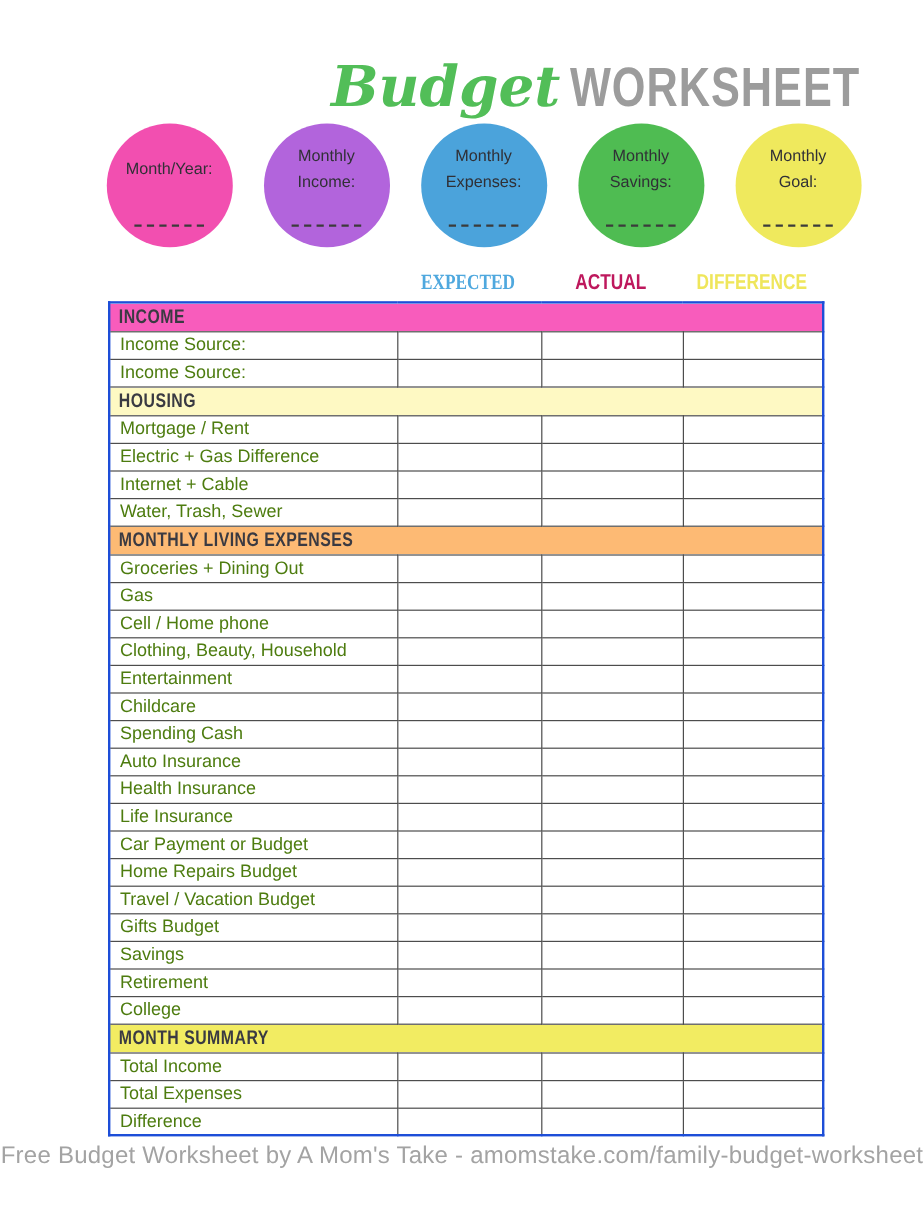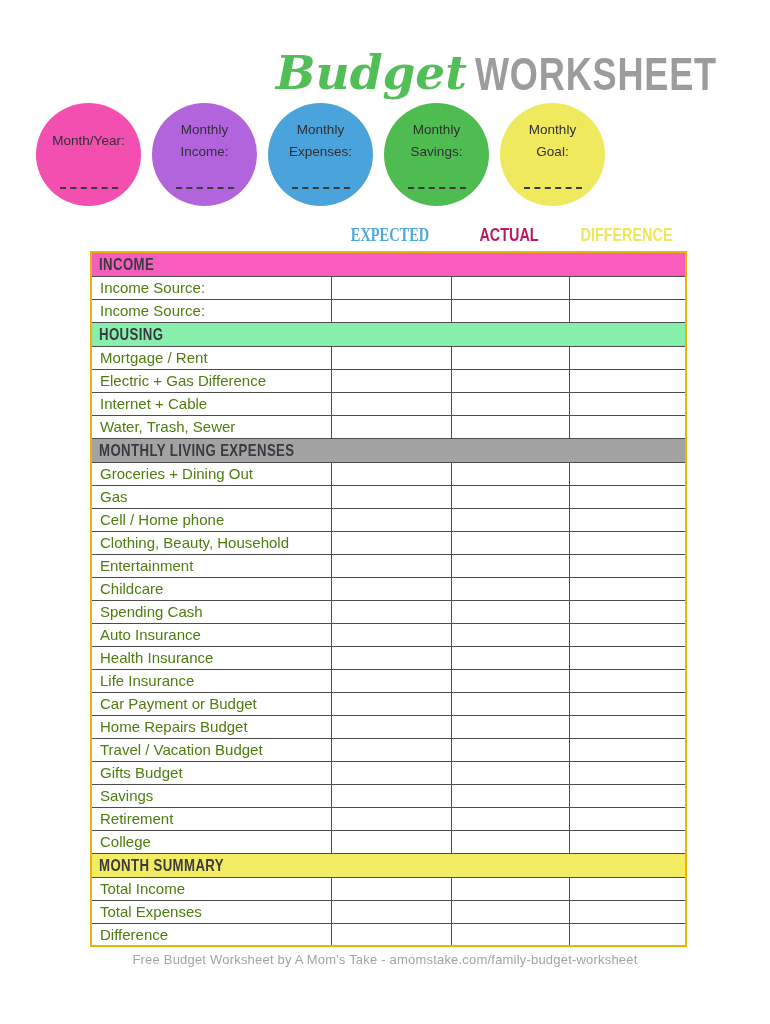--- a/index.html
+++ b/index.html
@@ -17,21 +17,21 @@
   .title-caps {
     display: inline-block;
     font-family: "Liberation Sans", sans-serif;
     font-weight: bold; font-size: 44px; color: #9C9C9C;
     letter-spacing: 1px;
     transform: scale(0.82, 1.05); transform-origin: left center;
     vertical-align: baseline;
   }
 
   
-  .circles { display: flex; gap: 11px; margin-top: 1px; height: 105px; padding-left: 36px; }
+  .circles { display: flex; justify-content: center; gap: 26px; margin-top: 1px; height: 105px; padding-left: 36px; }
   .circle { position: relative; width: 105px; height: 103px; border-radius: 50%; text-align: center; }
   .circle-label {
     padding-top: 15px; font-size: 13.5px; line-height: 1.6; color: #303036;
     display: flex; flex-direction: column; justify-content: center; height: 60px;
   }
   .circle-dash {
     position: absolute; bottom: 17px; left: 50%; transform: translateX(-50%);
     width: 58px; border-top: 2px dashed #3b3b3b;
   }
 
@@ -41,36 +41,36 @@
   .col-header { text-align: center; font-size: 18px; font-weight: bold; }
   .col-header:nth-of-type(2) { width: 120px; font-family: Liberation Serif, serif; }
   .col-header:nth-of-type(3) { width: 118px; }
   .col-header:nth-of-type(4) { width: 117px; }
   .condensed { display: inline-block; transform: scaleX(0.8); transform-origin: 50% 50%; white-space: nowrap; }
 
   
   table.budget-table {
     border-collapse: collapse; table-layout: fixed;
     margin: 5px 0 0 90px; width: 595px;
-    border: 2px solid #eab308;
+    border: 2px solid #1d4ed8;
   }
   td { border: 1px solid #4d4d4d; height: 23px; overflow: hidden; }
   td.label-cell { font-size: 15px; color: #4d7c0f; padding-left: 8px; }
   td.value-cell { background: #ffffff; }
   tr.section-row td {
     height: 24px; padding-left: 7px;
     border-top: 1px dotted #4a4a4a; border-bottom: 1px dotted #4a4a4a;
   }
   .section-title {
     font-size: 16.5px; font-weight: bold; color: #3A3A42;
     transform-origin: 0 50%; letter-spacing: 0.5px;
   }
 
   
-  .footer { text-align: center; margin-top: 5px; font-size: 13px; color: #a3a3a3; letter-spacing: 0.2px; }
+  .footer { text-align: center; margin-top: 5px; font-size: 20px; color: #a3a3a3; letter-spacing: 0.2px; }
 </style>
 </head>
 <body>
 
 <div class="page">
 
   <h1 class="title">
     <span class="title-script">Budget</span><span class="title-caps">WORKSHEET</span>
   </h1>
 
@@ -135,21 +135,21 @@
           <td class="value-cell"></td>
           <td class="value-cell"></td>
         </tr>
         <tr>
           <td class="label-cell">Income Source:</td>
           <td class="value-cell"></td>
           <td class="value-cell"></td>
           <td class="value-cell"></td>
         </tr>
         <tr class="section-row">
-          <td colspan="4" style="background: #86efac; margin-left: 11px;"><span class="condensed section-title">HOUSING</span></td>
+          <td colspan="4" style="background: #fef9c3; margin-left: 11px;"><span class="condensed section-title">HOUSING</span></td>
         </tr>
         <tr>
           <td class="label-cell">Mortgage / Rent</td>
           <td class="value-cell"></td>
           <td class="value-cell"></td>
           <td class="value-cell"></td>
         </tr>
         <tr>
           <td class="label-cell">Electric + Gas Difference</td>
           <td class="value-cell"></td>
@@ -162,21 +162,21 @@
           <td class="value-cell"></td>
           <td class="value-cell"></td>
         </tr>
         <tr>
           <td class="label-cell">Water, Trash, Sewer</td>
           <td class="value-cell"></td>
           <td class="value-cell"></td>
           <td class="value-cell"></td>
         </tr>
         <tr class="section-row">
-          <td colspan="4" style="background: #a3a3a3; text-decoration: underline;"><span class="condensed section-title">MONTHLY LIVING EXPENSES</span></td>
+          <td colspan="4" style="background: #fdba74; text-decoration: underline;"><span class="condensed section-title">MONTHLY LIVING EXPENSES</span></td>
         </tr>
         <tr>
           <td class="label-cell">Groceries + Dining Out</td>
           <td class="value-cell"></td>
           <td class="value-cell"></td>
           <td class="value-cell"></td>
         </tr>
         <tr>
           <td class="label-cell">Gas</td>
           <td class="value-cell"></td>

